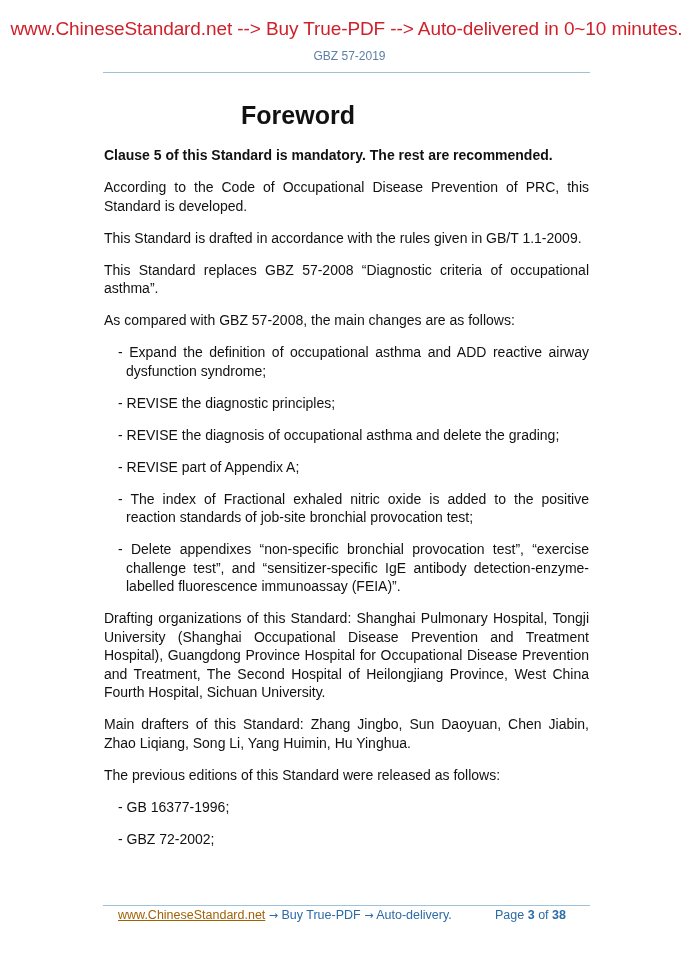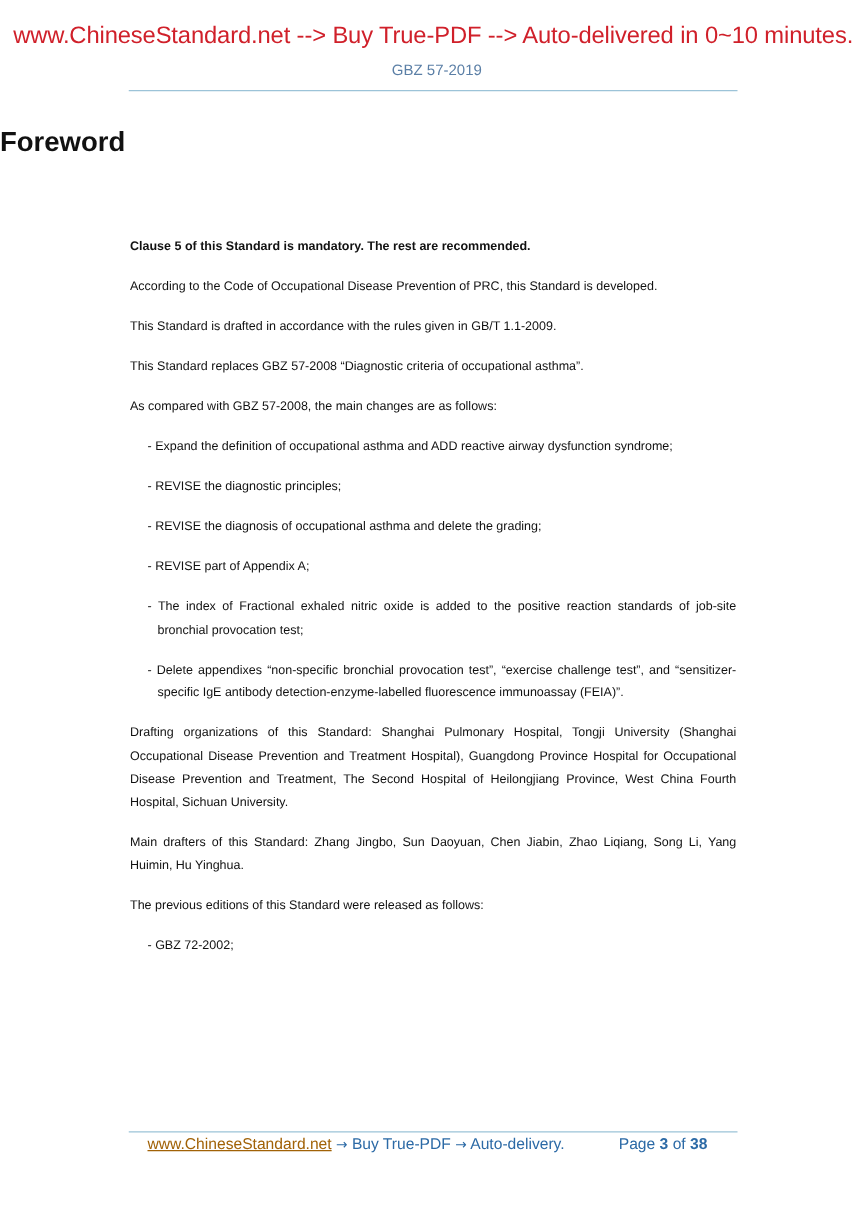--- a/index.html
+++ b/index.html
@@ -13,26 +13,26 @@
     }
     .std-code {
       position: absolute; top: 49px; left: 3px; width: 693px; text-align: center;
       color: #5b7fa6; font-size: 12px;
     }
     .hdr-rule {
       position: absolute; top: 72px; left: 103px; width: 487px; height: 0;
       border-top: 1px solid #9cc3d8;
     }
     .title {
-      position: absolute; top: 101px; left: 0; width: 596px; text-align: left;
-      font-weight: bold; font-size: 22px; color: #111;
+      position: absolute; top: 101px; left: 0; width: 596px; text-align: center;
+      font-weight: bold; font-size: 25px; color: #111;
     }
     .body {
       position: absolute; top: 146px; left: 104px; width: 485px;
-      font-size: 10px; line-height: 18.5px; margin-top: 43px;
+      font-size: 14px; line-height: 18.5px;
     }
     .p { margin: 0 0 13.5px 0; text-align: justify; }
     .p.bold { font-weight: bold; }
     .li {
       margin: 0 0 13.5px 14px; padding-left: 8px; text-indent: -8px; text-align: justify;
     }
     .footer-rule {
       position: absolute; top: 905px; left: 103px; width: 487px; height: 0;
       border-top: 1px solid #9cc3d8;
     }
@@ -68,20 +68,21 @@
     <p class="li">- REVISE part of Appendix A;</p>
     <p class="li">- The index of Fractional exhaled nitric oxide is added to the positive reaction standards of job-site bronchial provocation test;</p>
     <p class="li">- Delete appendixes “non-specific bronchial provocation test”, “exercise challenge test”, and “sensitizer-specific IgE antibody detection-enzyme-labelled fluorescence immunoassay (FEIA)”.</p>
   </div>
 
   <p class="p">Drafting organizations of this Standard: Shanghai Pulmonary Hospital, Tongji University (Shanghai Occupational Disease Prevention and Treatment Hospital), Guangdong Province Hospital for Occupational Disease Prevention and Treatment, The Second Hospital of Heilongjiang Province, West China Fourth Hospital, Sichuan University.</p>
   <p class="p">Main drafters of this Standard: Zhang Jingbo, Sun Daoyuan, Chen Jiabin, Zhao Liqiang, Song Li, Yang Huimin, Hu Yinghua.</p>
   <p class="p">The previous editions of this Standard were released as follows:</p>
 
   <div>
+    <p class="li">- GB 16377-1996;</p>
     <p class="li">- GBZ 72-2002;</p>
   </div>
 </div>
 
 <div class="footer-rule"></div>
 <div class="footer">
   <a>www.ChineseStandard.net</a>
   <span class="arrow">→</span>
   <span>Buy True-PDF</span>
   <span class="arrow">→</span>

